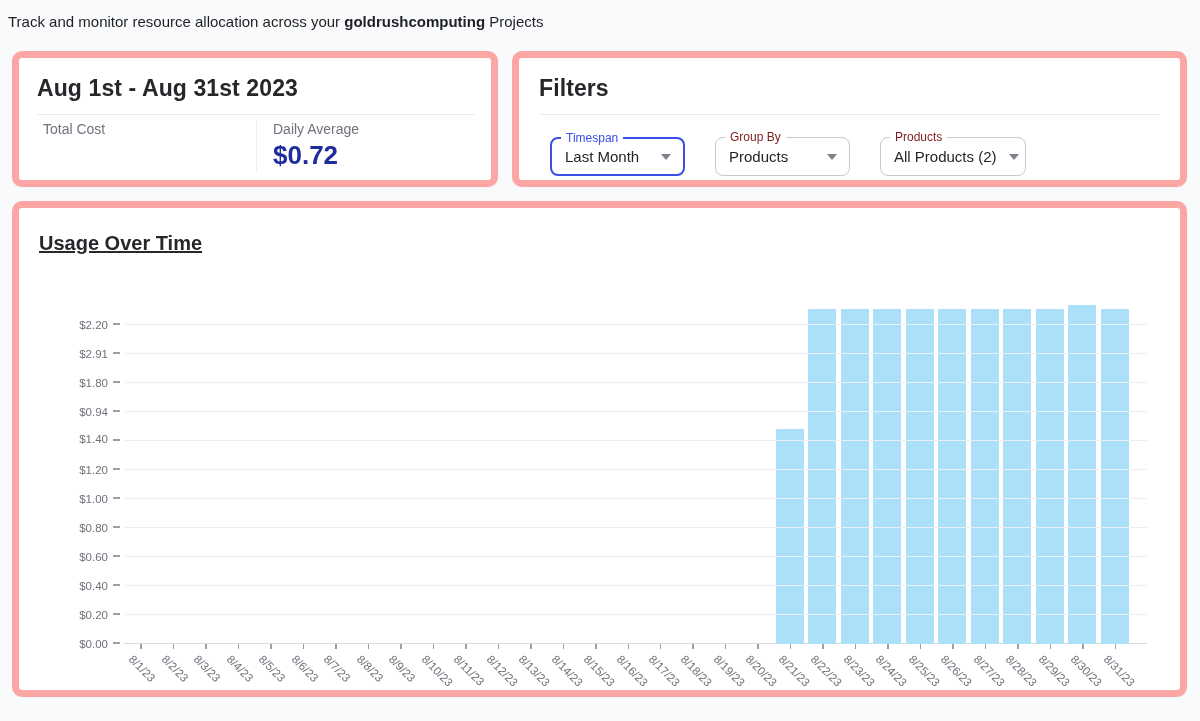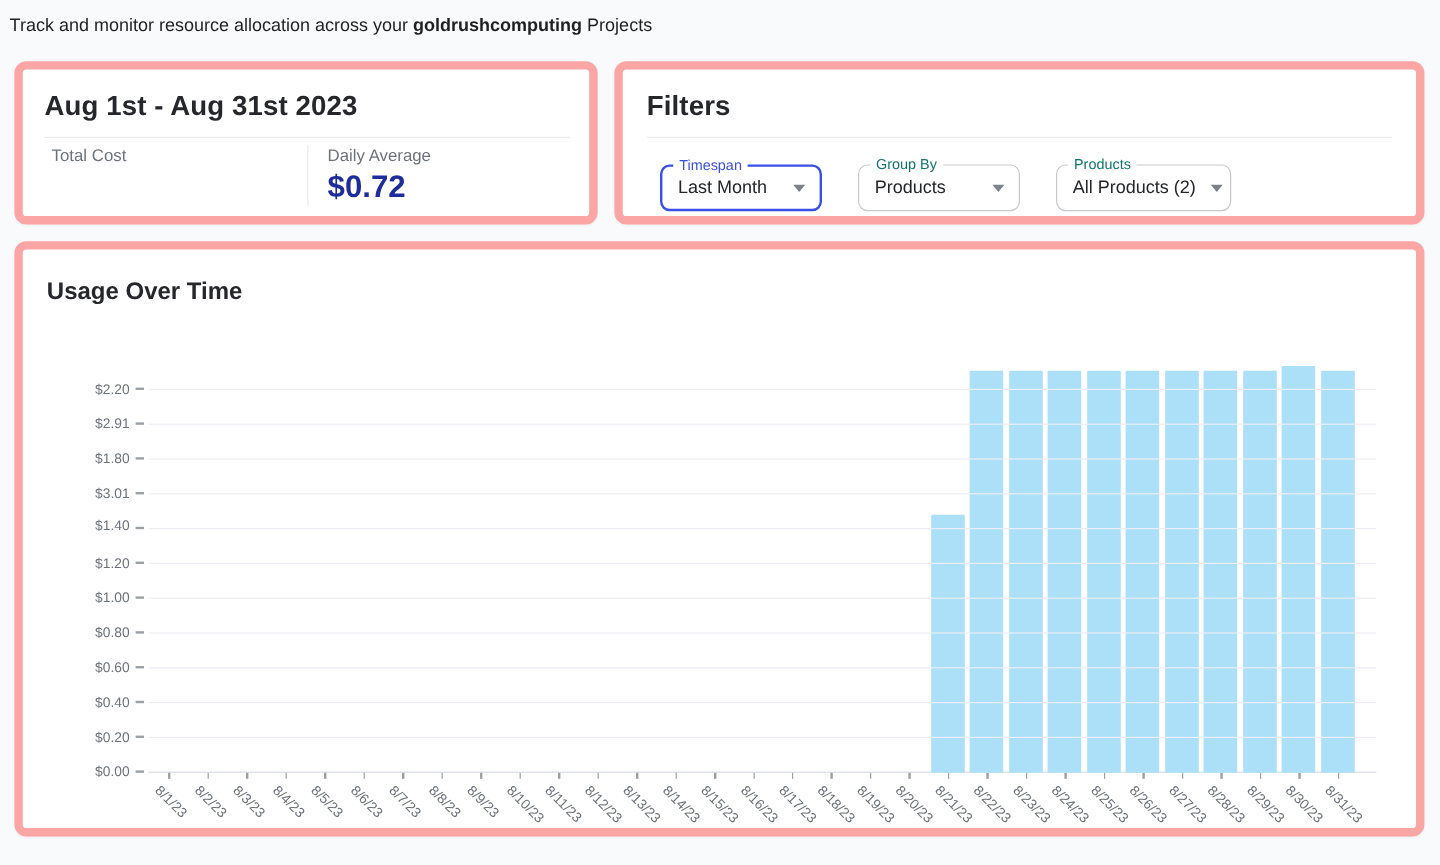--- a/index.html
+++ b/index.html
@@ -61,41 +61,42 @@
     cursor: pointer;
   }
   .select.focused { border: 2px solid #3a4ee8; }
   .select-label {
     position: absolute;
     top: -8px;
     left: 9px;
     background: #fff;
     padding: 0 5px;
     font-size: 12px;
-    color: #0f766e;
+    color: #7f1d1d;
     white-space: nowrap;
   }
   .select.focused .select-label { color: #3a4ee8; }
   .select-value { font-size: 15px; color: #232529; flex: 1; white-space: nowrap; }
   .caret {
     width: 0; height: 0;
     border-left: 5px solid transparent;
     border-right: 5px solid transparent;
     border-top: 6px solid #7d828a;
     margin-left: 12px;
   }
   .field-timespan { width: 135px; }
   .field-groupby  { width: 135px; }
   .field-products { width: 146px; }
 
   .chart-card {
     position: relative;
     margin: 14px 13px 0 12px;
     height: 496px;
     padding: 24px 20px 0 20px;
+    text-decoration: underline;
   }
   .chart-title { font-size: 20px; font-weight: 700; color: #26272b; }
   .legend {
     position: absolute;
     top: 26px;
     right: 23px;
     display: flex;
     gap: 8px;
   }
   .legend-chip {
@@ -312,21 +313,21 @@
       <div class="ytick" style="bottom: 145px;"></div>
       <div class="ylabel" style="bottom: 139px;">$1.00</div>
       <div class="gridline" style="bottom: 174px;"></div>
       <div class="ytick" style="bottom: 174px;"></div>
       <div class="ylabel" style="bottom: 168px;">$1.20</div>
       <div class="gridline" style="bottom: 203px;"></div>
       <div class="ytick" style="bottom: 203px;"></div>
       <div class="ylabel" style="bottom: 199px;">$1.40</div>
       <div class="gridline" style="bottom: 232px;"></div>
       <div class="ytick" style="bottom: 232px;"></div>
-      <div class="ylabel" style="bottom: 226px;">$3.01</div>
+      <div class="ylabel" style="bottom: 226px;">$0.94</div>
       <div class="gridline" style="bottom: 261px;"></div>
       <div class="ytick" style="bottom: 261px;"></div>
       <div class="ylabel" style="bottom: 255px;">$1.80</div>
       <div class="gridline" style="bottom: 290px;"></div>
       <div class="ytick" style="bottom: 290px;"></div>
       <div class="ylabel" style="bottom: 284px;">$2.91</div>
       <div class="gridline" style="bottom: 319px;"></div>
       <div class="ytick" style="bottom: 319px;"></div>
       <div class="ylabel" style="bottom: 313px;">$2.20</div>
     </div>

